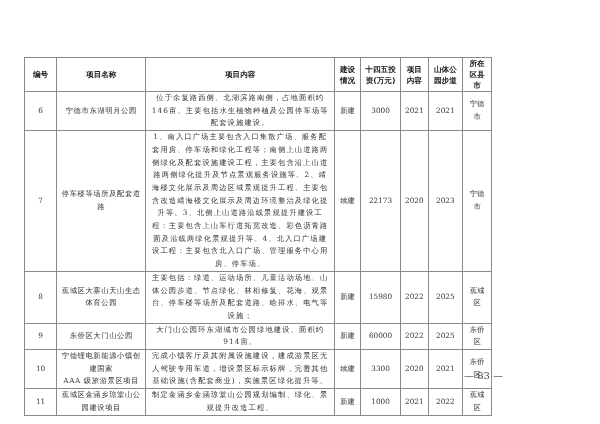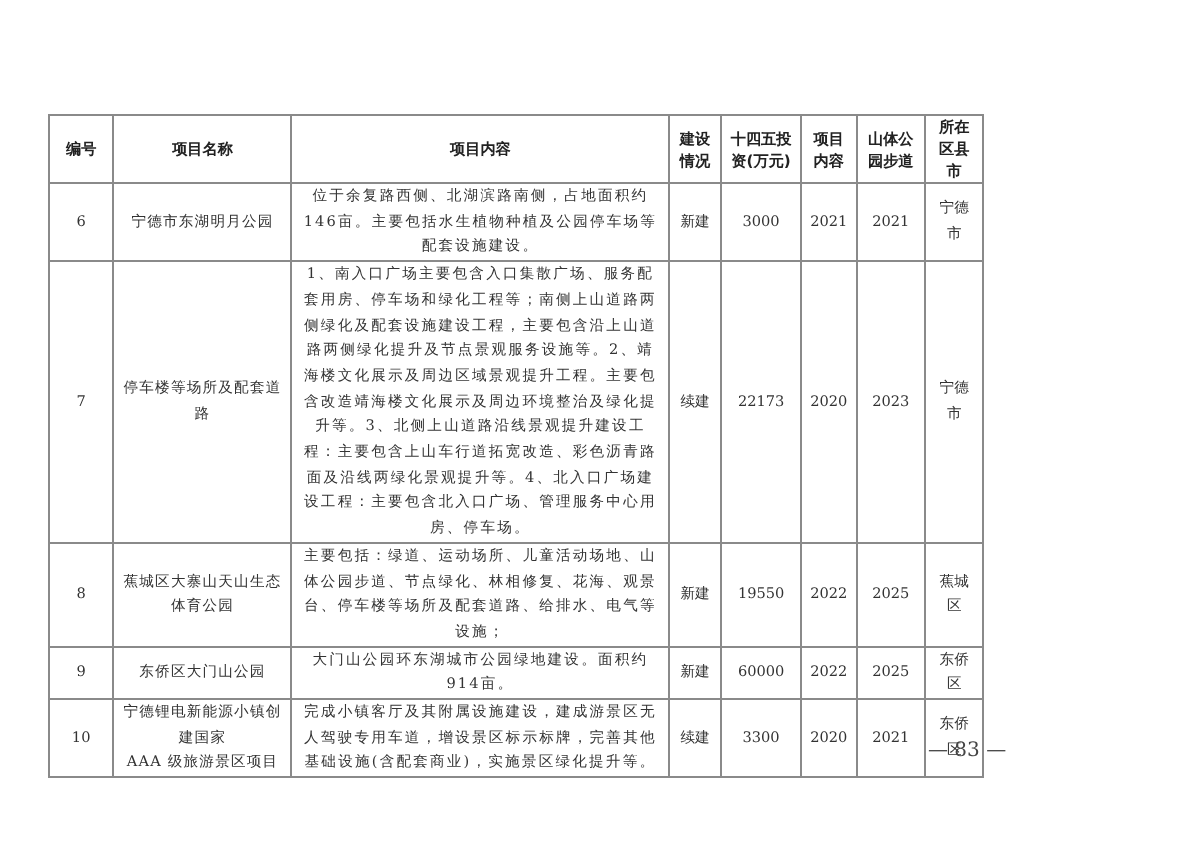--- a/index.html
+++ b/index.html
@@ -61,21 +61,21 @@
       <td class="c">22173</td>
       <td class="c">2020</td>
       <td class="c">2023</td>
       <td class="c">宁德市</td>
     </tr>
     <tr>
       <td class="c">8</td>
       <td class="l">蕉城区大寨山天山生态体育公园</td>
       <td class="content">主要包括：绿道、运动场所、儿童活动场地、山体公园步道、节点绿化、林相修复、花海、观景台、停车楼等场所及配套道路、给排水、电气等设施；</td>
       <td class="c">新建</td>
-      <td class="c">19550</td>
+      <td class="c">15980</td>
       <td class="c">2022</td>
       <td class="c">2025</td>
       <td class="c">蕉城区</td>
     </tr>
     <tr>
       <td class="c">9</td>
       <td class="l">东侨区大门山公园</td>
       <td class="content">大门山公园环东湖城市公园绿地建设。面积约914亩。</td>
       <td class="c">新建</td>
       <td class="c">60000</td>
@@ -90,16 +90,26 @@
         <div>建国家</div>
         <div>AAA 级旅游景区项目</div>
       </td>
       <td class="content">完成小镇客厅及其附属设施建设，建成游景区无人驾驶专用车道，增设景区标示标牌，完善其他基础设施(含配套商业)，实施景区绿化提升等。</td>
       <td class="c">续建</td>
       <td class="c">3300</td>
       <td class="c">2020</td>
       <td class="c">2021</td>
       <td class="c">东侨区</td>
     </tr>
+    <tr>
+      <td class="c">11</td>
+      <td class="l">蕉城区金涵乡琼堂山公园建设项目</td>
+      <td class="content">制定金涵乡金涵琼堂山公园规划编制、绿化、景观提升改造工程。</td>
+      <td class="c">新建</td>
+      <td class="c">1000</td>
+      <td class="c">2021</td>
+      <td class="c">2022</td>
+      <td class="c">蕉城区</td>
+    </tr>
   </tbody>
 </table>
 
 <div class="pageno">— 83 —</div>
 
 </body></html>

